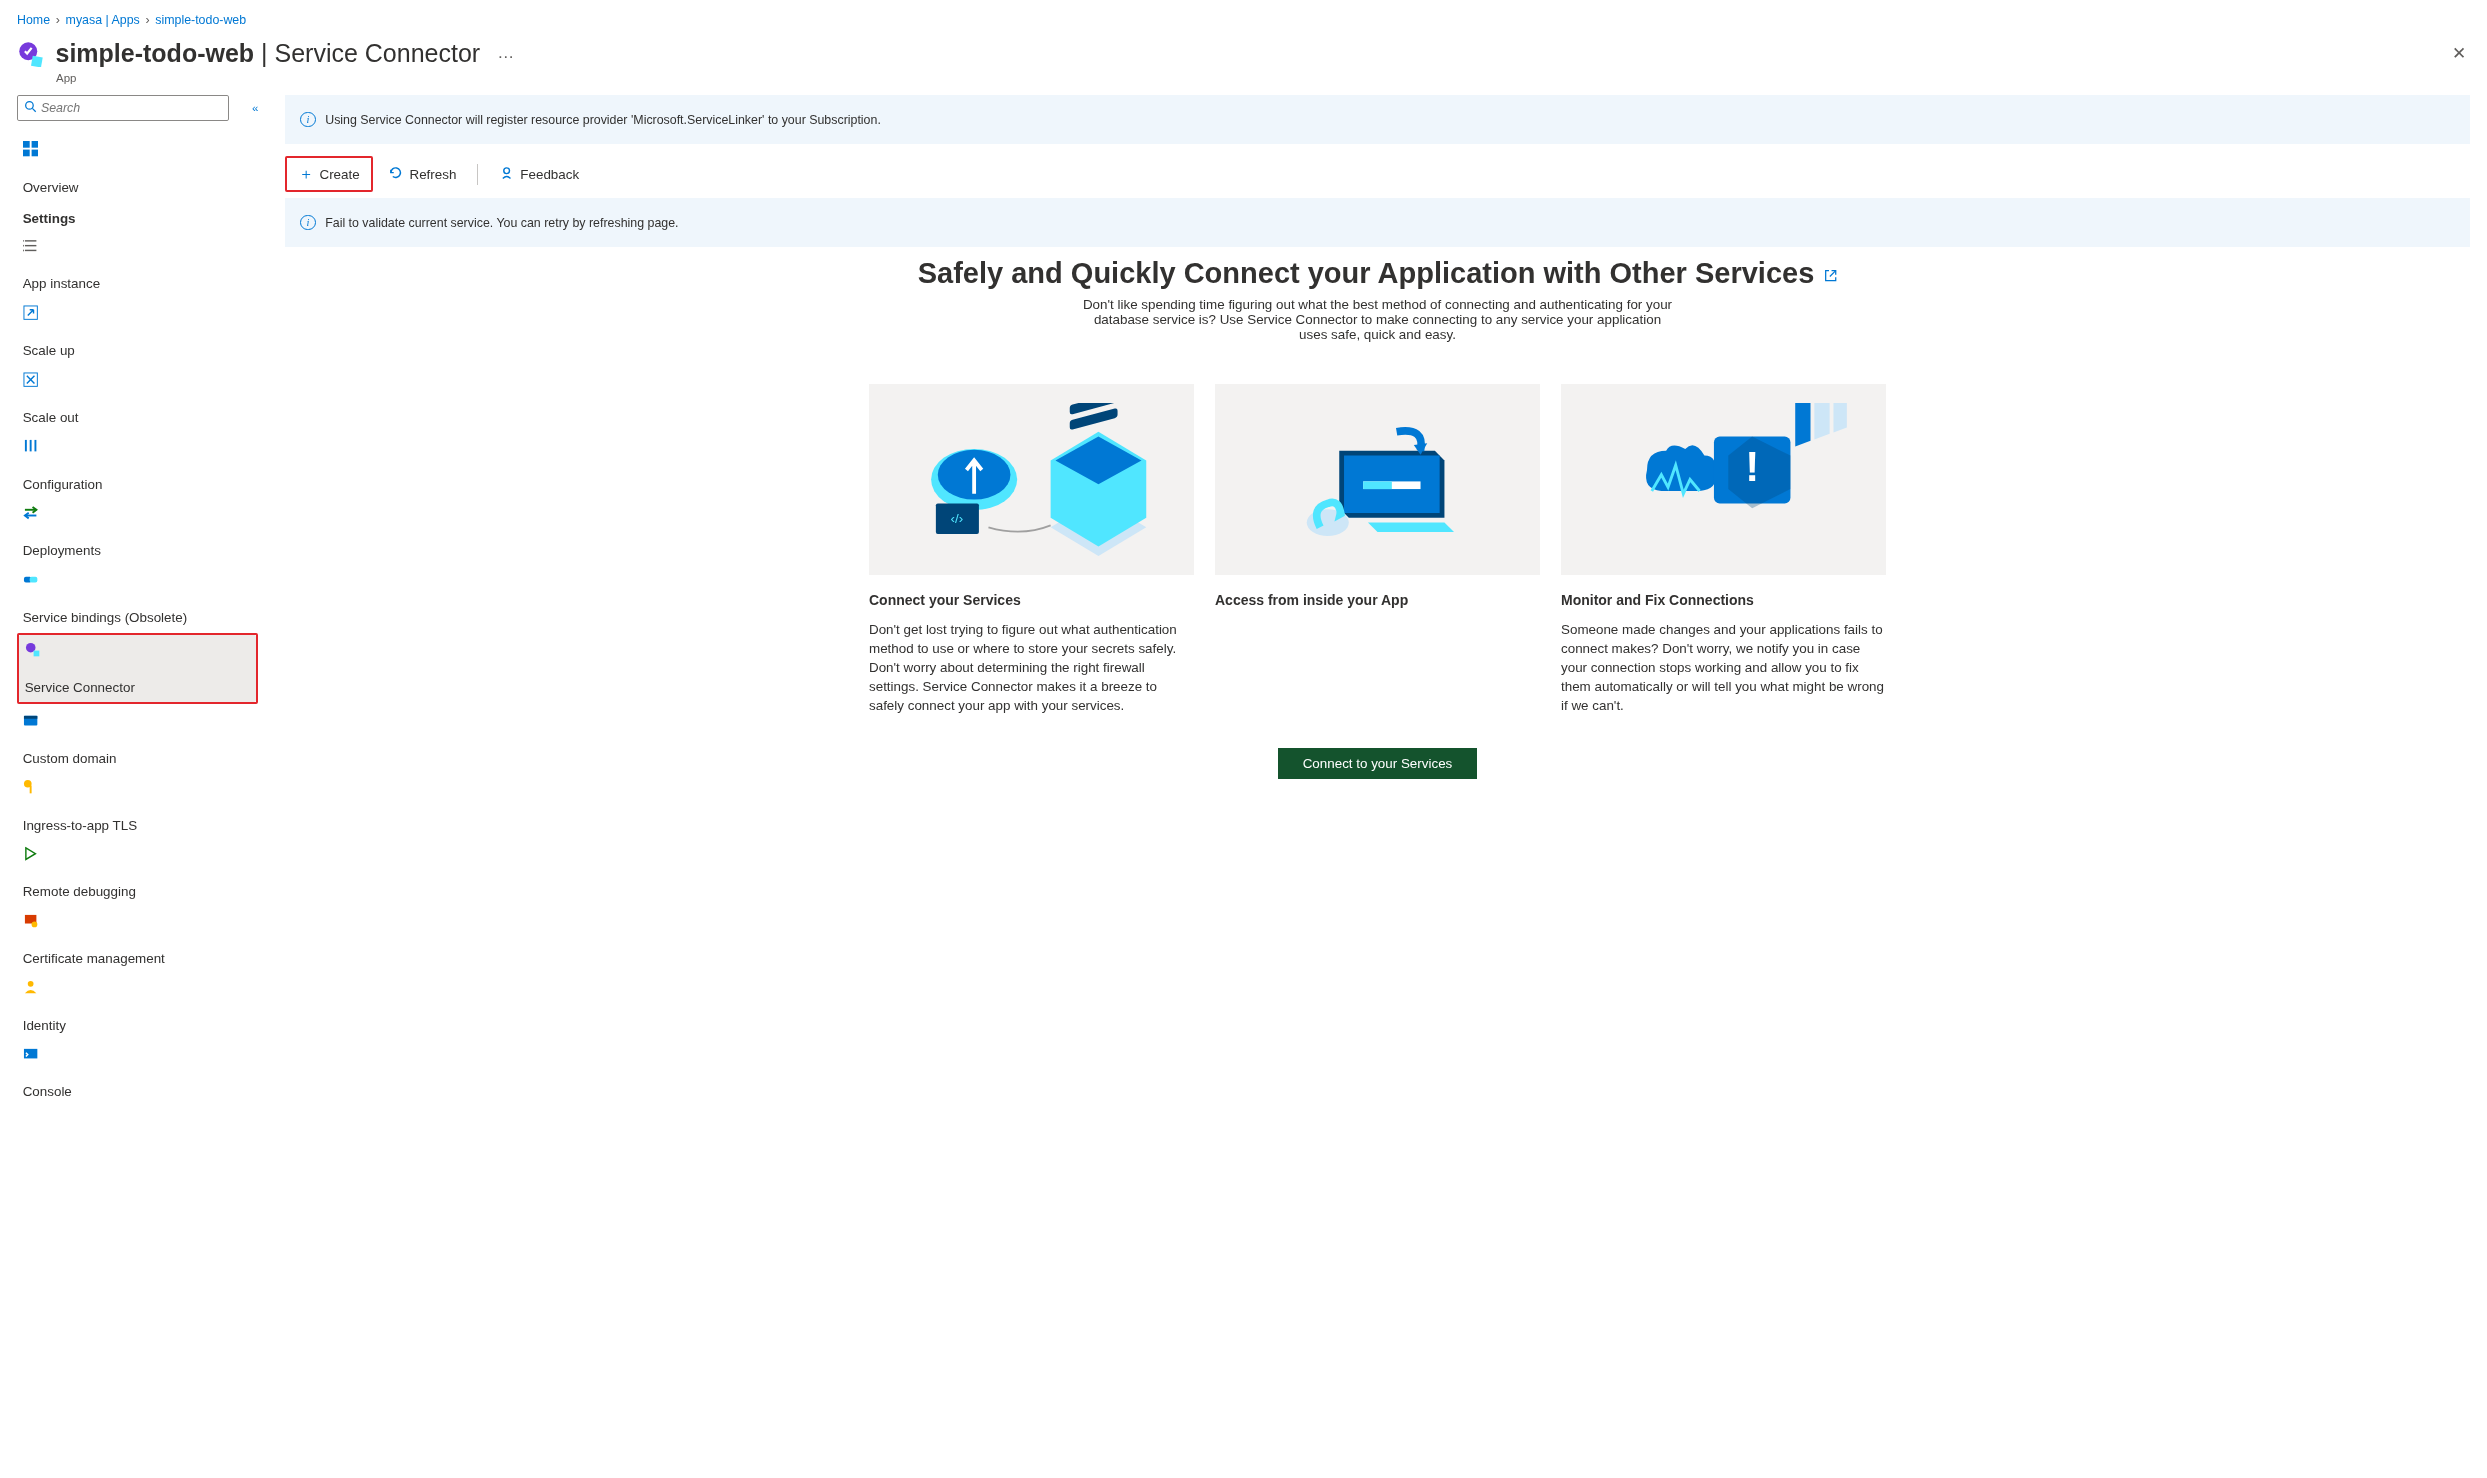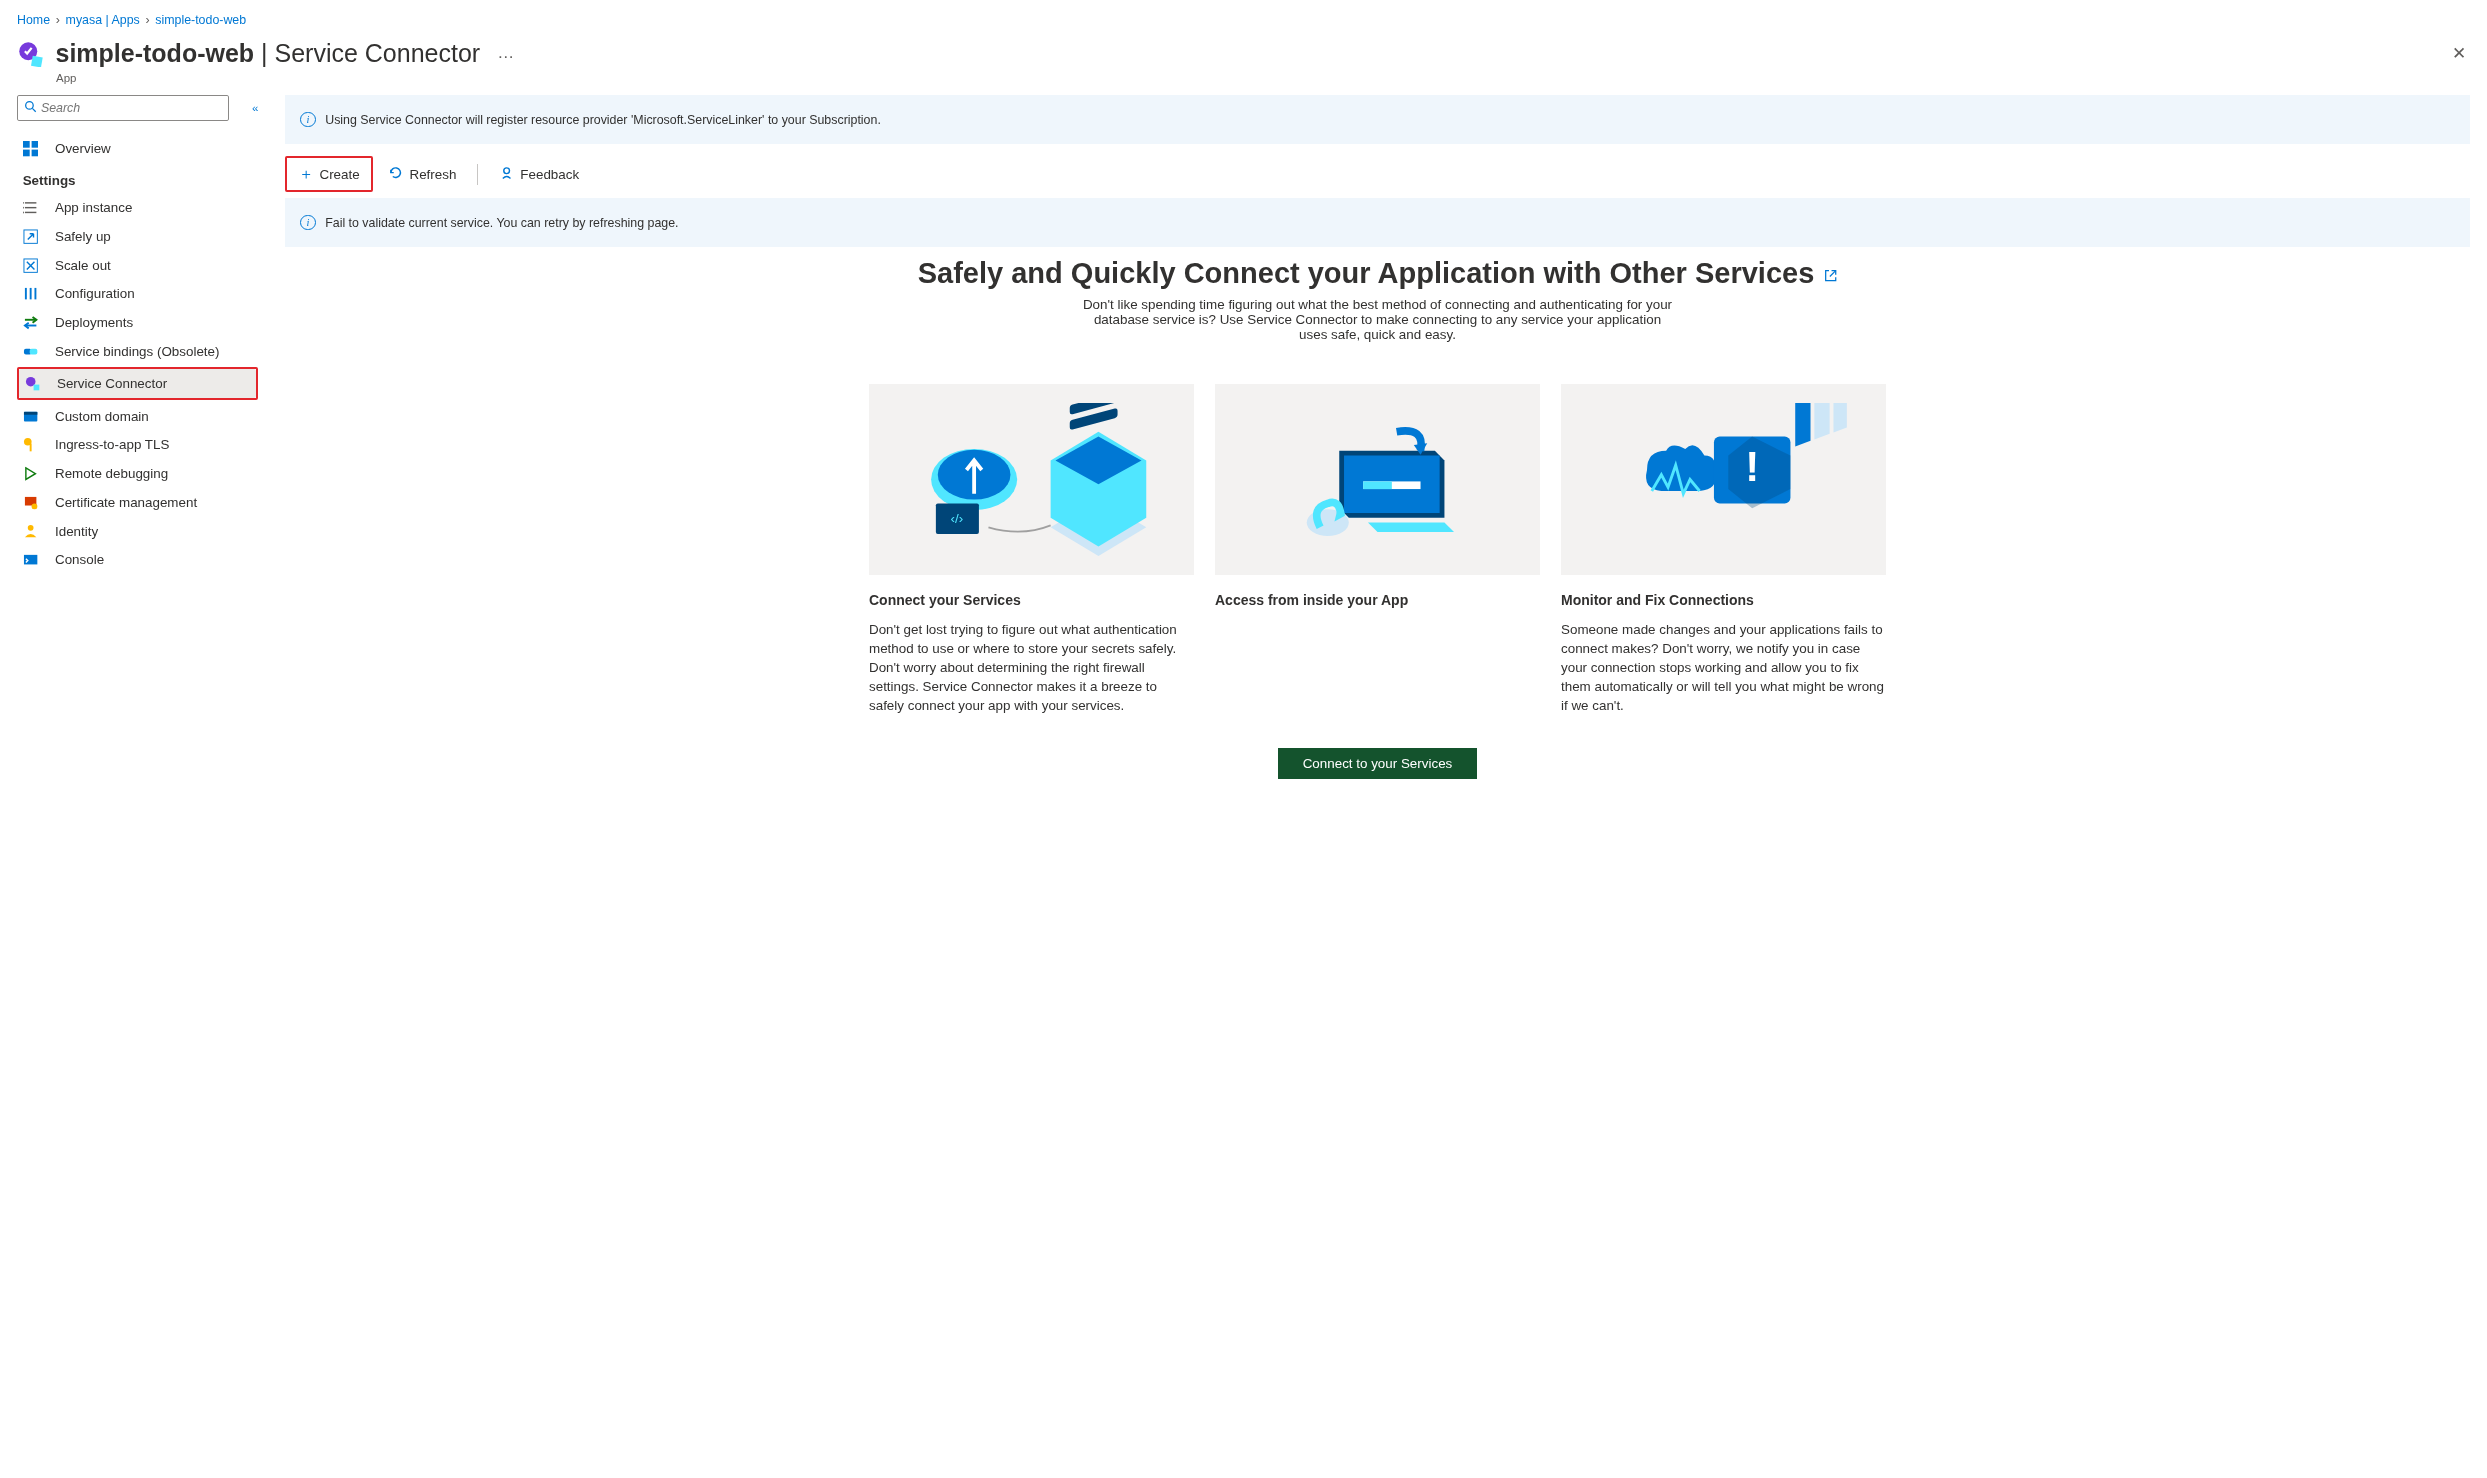--- a/index.html
+++ b/index.html
@@ -17,21 +17,21 @@
 .close-x { margin-left: auto; font-size: 17px; color: #605e5c; cursor: pointer; padding: 3.8px; }
 .subtitle-row { padding: 0 17px 11.5px 56px; font-size:11.5px; color:#605e5c; margin-top:-9.6px;}
 
 .layout { display: flex; }
 .sidebar { width: 268px; flex-shrink: 0; padding: 0 9.6px 0 17px; }
 .search-row { display:flex; align-items:center; gap:23px; margin-bottom:13.4px;}
 .search { flex:1; display: flex; align-items: center; border: 1px solid #8a8886; border-radius:1.9px; padding: 3.8px 5.7px; }
 .search input { border: none; outline: none; flex: 1; font-size: 12.4px; font-style: italic; color:#605e5c; }
 .collapse-chevrons { color:#0078d4; cursor:pointer; font-size:11.5px; }
 
-.nav-item { display: flex; align-items: center; gap: 17px; padding: 6.7px 5.7px; cursor: pointer; border-radius:1.9px; font-size:13.4px; }
+.nav-item { display: flex; align-items: flex-start; gap: 23px; padding: 6.7px 5.7px; cursor: pointer; border-radius:1.9px; font-size:13.4px;flex-direction:column; }
 .nav-item.active { background: #edebe9; }
 .nav-section { font-weight: 600; padding: 9.6px 5.7px 5.7px; font-size:13.4px; }
 .nav-icon { width: 15.3px; height: 15.3px; display:inline-flex; align-items:center; justify-content:center; }
 .highlight-red { border: 2.9px solid #e3262c; border-radius:1.9px; }
 
 .main { flex: 1; padding: 0 17px; }
 .banner { background: #eff6fc; padding: 17px 15.3px; font-size: 12.4px; display: flex; align-items: center; gap: 9.6px; margin-bottom: 5.7px; }
 .info-icon { width:15.3px; height:15.3px; border:1px solid #0078d4; border-radius:50%; display:inline-flex; align-items:center; justify-content:center; color:#0078d4; font-size:10.5px; font-style:italic; font-family:Georgia,serif; flex-shrink:0;}
 
 .toolbar { display: flex; align-items: center; gap: 3.8px; padding: 5.7px 0; }
@@ -120,21 +120,21 @@
         </span>
       <span>App instance</span>
     </div>
     <div class="nav-item">
       <span class="nav-icon">
           <svg width="15.3" height="15.3" viewBox="0 0 16 16">
             <rect x="1" y="1" width="14" height="14" stroke="#0078d4" fill="none"></rect>
             <path d="M5 11 L11 5 M11 5 L7 5 M11 5 L11 9" stroke="#0078d4" stroke-width="1.5" fill="none"></path>
           </svg>
         </span>
-      <span>Safely up</span>
+      <span>Scale up</span>
     </div>
     <div class="nav-item">
       <span class="nav-icon">
           <svg width="15.3" height="15.3" viewBox="0 0 16 16">
             <rect x="1" y="1" width="14" height="14" stroke="#0078d4" fill="none"></rect>
             <path d="M4 4 L12 12 M4 12 L12 4" stroke="#0078d4" stroke-width="1.5"></path>
           </svg>
         </span>
       <span>Scale out</span>
     </div>

